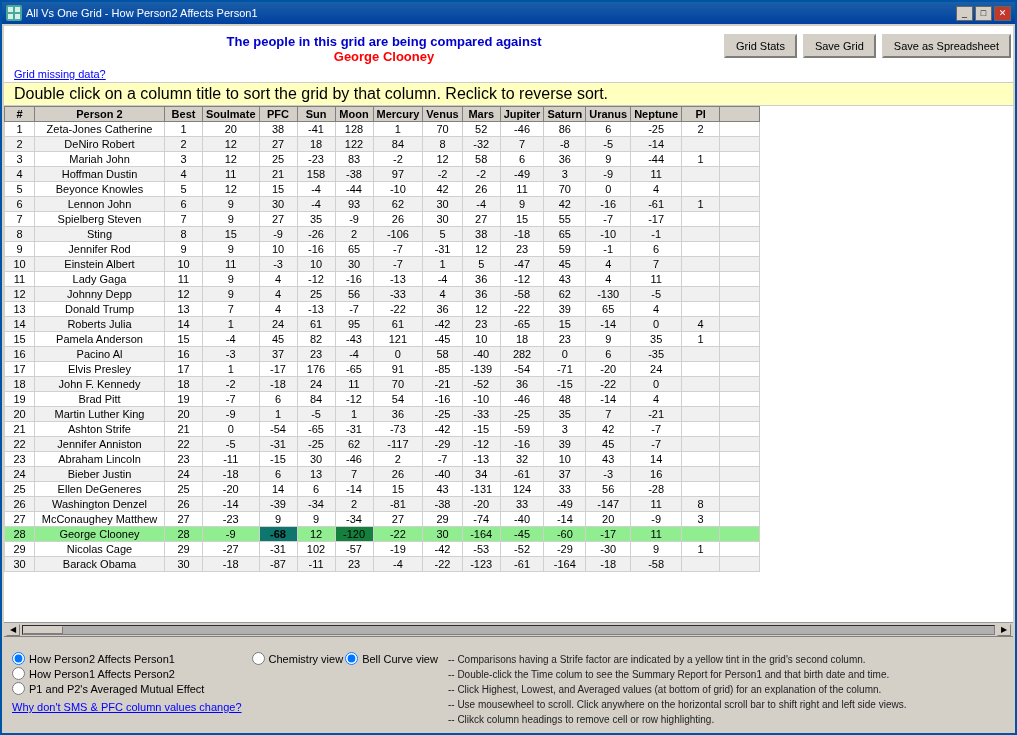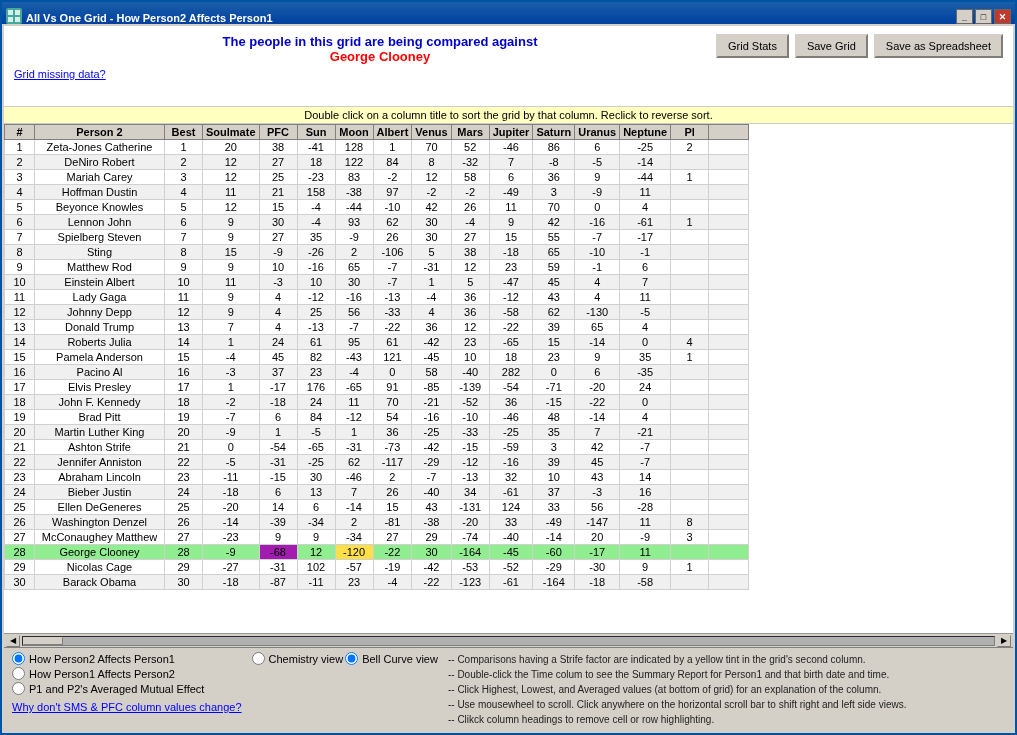--- a/index.html
+++ b/index.html
@@ -11,24 +11,24 @@
       border: 2px solid #0054a6;
       display: flex; flex-direction: column;
       overflow: hidden;
     }
     
     .title-bar {
       background: linear-gradient(to bottom, #1a5fa8, #0040a0);
       color: white;
       height: 22px;
       display: flex;
-      align-items: flex-end;
+      align-items: center;
       padding: 0 4px;
       font-size: 11px;
-      font-weight: bold;
+      font-weight: normal;
     }
     .title-bar-icon { width: 16px; height: 16px; margin-right: 4px; }
     .title-bar-text { flex: 1; }
     .title-bar-buttons { display: flex; gap: 2px; }
     .tb-btn {
       width: 17px; height: 15px;
       background: #d4d0c8;
       border: 1px solid #666;
       cursor: pointer;
       display: flex; align-items: center; justify-content: center;
@@ -39,21 +39,21 @@
 
     .content { 
       flex: 1; 
       background: white; 
       margin: 2px;
       display: flex; flex-direction: column;
       overflow: hidden;
     }
 
     .header-section {
-      padding: 8px 10px 4px 10px;
+      padding: 8px 2px 4px 10px;
       display: flex;
       align-items: flex-start;
       justify-content: space-between;
     }
 
     .header-text { text-align: center; }
     .header-title { color: #0000cc; font-size: 13px; font-weight: bold; }
     .header-name { color: red; font-size: 13px; font-weight: bold; }
 
     .header-buttons { display: flex; gap: 6px; align-items: flex-start; }
@@ -71,23 +71,23 @@
       color: blue;
       text-decoration: underline;
       cursor: pointer;
       font-size: 11px;
     }
 
     .sort-hint {
       background: #ffffc0;
       border: 1px solid #ccc;
       padding: 2px 10px;
-      font-size: 11px;
-      text-align: center;
-      border-left: none; border-right: none; margin-top: 24px;
+      font-size: 16px;
+      text-align: left;
+      border-left: none; border-right: none;
     }
 
     .grid-container {
       flex: 1;
       overflow: hidden;
       position: relative;
     }
 
     .grid-scroll-x {
       overflow-x: auto;
@@ -129,20 +129,21 @@
     .footer { 
       background: #d4d0c8; 
       padding: 4px 8px;
       border-top: 1px solid #808080;
     }
 
     .footer-inner {
       display: flex;
       gap: 10px;
       align-items: flex-start;
+      margin-top: 11px;
     }
 
     .footer-left {
       display: flex;
       flex-direction: column;
       gap: 2px;
       min-width: 200px;
     }
 
     .footer-center {
@@ -260,21 +261,21 @@
         <table>
           <thead>
             <tr>
               <th class="rank-col">#</th>
               <th class="col-name">Person 2</th>
               <th class="col-num">Best</th>
               <th class="col-num">Soulmate</th>
               <th class="col-num">PFC</th>
               <th class="col-num">Sun</th>
               <th class="col-num">Moon</th>
-              <th class="col-num">Albert</th>
+              <th class="col-num">Mercury</th>
               <th class="col-num">Venus</th>
               <th class="col-num">Mars</th>
               <th class="col-num">Jupiter</th>
               <th class="col-num">Saturn</th>
               <th class="col-num">Uranus</th>
               <th class="col-num">Neptune</th>
               <th class="col-num">Pl</th>
               <th style="width:14px; padding:0;"></th>
             </tr>
           </thead>
@@ -310,21 +311,21 @@
                 <td>-32</td>
                 <td>7</td>
                 <td>-8</td>
                 <td>-5</td>
                 <td>-14</td>
                 <td></td>
                 <td></td>
               </tr>
               <tr>
                 <td>3</td>
-                <td>Mariah Carey</td>
+                <td>Mariah John</td>
                 <td>3</td>
                 <td>12</td>
                 <td>25</td>
                 <td>-23</td>
                 <td>83</td>
                 <td>-2</td>
                 <td>12</td>
                 <td>58</td>
                 <td>6</td>
                 <td>36</td>
@@ -418,21 +419,21 @@
                 <td>38</td>
                 <td>-18</td>
                 <td>65</td>
                 <td>-10</td>
                 <td>-1</td>
                 <td></td>
                 <td></td>
               </tr>
               <tr>
                 <td>9</td>
-                <td>Matthew Rod</td>
+                <td>Jennifer Rod</td>
                 <td>9</td>
                 <td>9</td>
                 <td>10</td>
                 <td>-16</td>
                 <td>65</td>
                 <td>-7</td>
                 <td>-31</td>
                 <td>12</td>
                 <td>23</td>
                 <td>59</td>
@@ -763,23 +764,23 @@
                 <td>20</td>
                 <td>-9</td>
                 <td>3</td>
                 <td></td>
               </tr>
               <tr>
                 <td style="background: rgb(144, 238, 144);">28</td>
                 <td style="background: rgb(144, 238, 144);">George Clooney</td>
                 <td style="background: rgb(144, 238, 144);">28</td>
                 <td style="background: rgb(144, 238, 144);">-9</td>
-                <td style="background: #a21caf;">-68</td>
+                <td style="background: #0f766e; font-weight: bold;">-68</td>
                 <td style="background: rgb(144, 238, 144);">12</td>
-                <td style="background: #fde047; margin-left: 39px;">-120</td>
+                <td style="background: #15803d; margin-left: 39px;">-120</td>
                 <td style="background: rgb(144, 238, 144);">-22</td>
                 <td style="background: rgb(144, 238, 144);">30</td>
                 <td style="background: rgb(144, 238, 144);">-164</td>
                 <td style="background: rgb(144, 238, 144);">-45</td>
                 <td style="background: rgb(144, 238, 144);">-60</td>
                 <td style="background: rgb(144, 238, 144);">-17</td>
                 <td style="background: rgb(144, 238, 144);">11</td>
                 <td style="background: rgb(144, 238, 144);"></td>
                 <td style="background: rgb(144, 238, 144);"></td>
               </tr>

